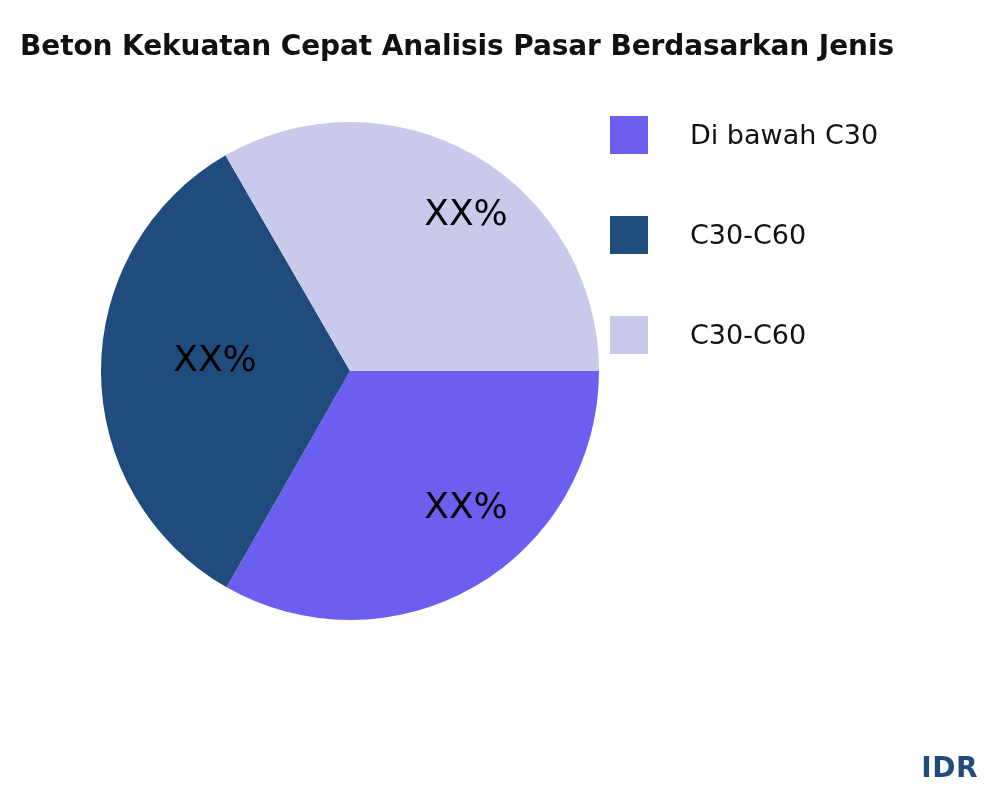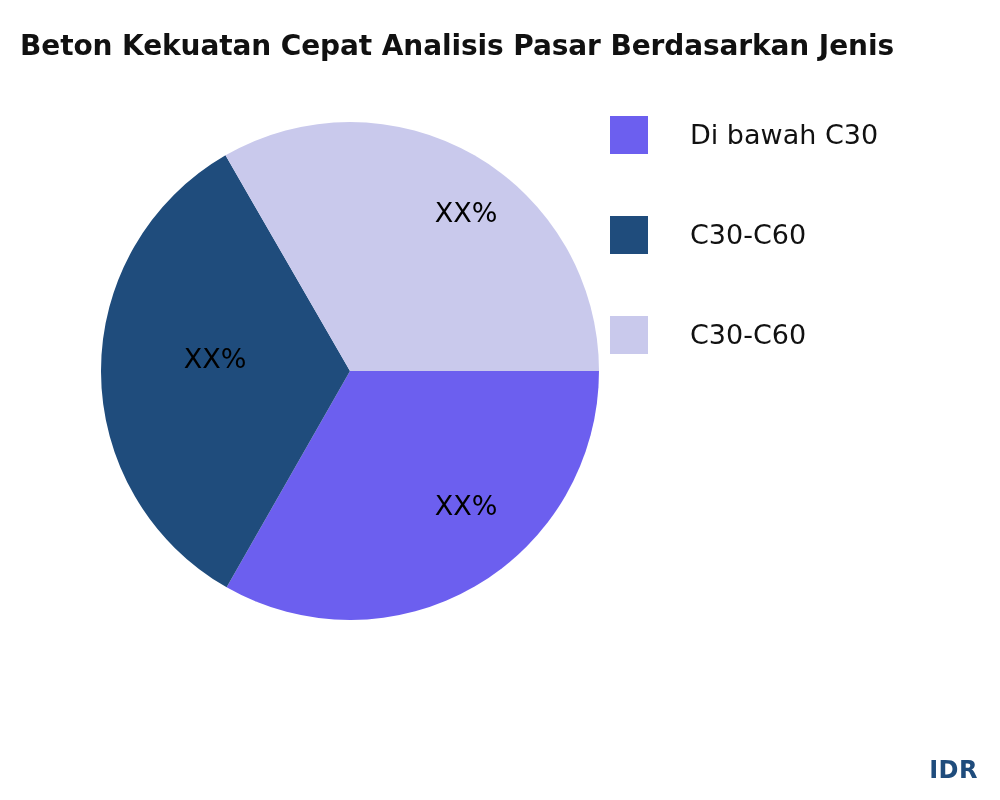--- a/index.html
+++ b/index.html
@@ -46,21 +46,21 @@
   }
 
   #pie-svg {
     position: absolute;
     left: 0;
     top: 0;
   }
 
   .slice-label {
     position: absolute;
-    font-size: 27px;
+    font-size: 36px;
     font-weight: 400;
     color: #000000;
     white-space: nowrap;
     transform: translate(-50%, -50%);
     pointer-events: none;
   }
 
   #legend {
     position: absolute;
     left: 610px;
@@ -88,21 +88,21 @@
     font-size: 27px;
     line-height: 44px;
     color: #111111;
     white-space: nowrap;
   }
 
   #watermark {
     position: absolute;
     right: 22px;
     bottom: 16px;
-    font-size: 24px;
+    font-size: 28px;
     font-weight: 700;
     letter-spacing: 0.5px;
   }
 </style>
 </head>
 <body>
 
 <div id="chart-root">
 
   <div id="chart-title">Beton Kekuatan Cepat Analisis Pasar Berdasarkan Jenis</div>

